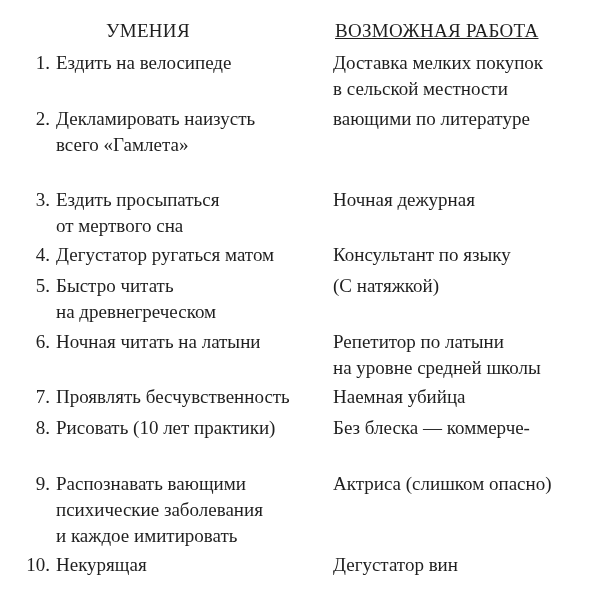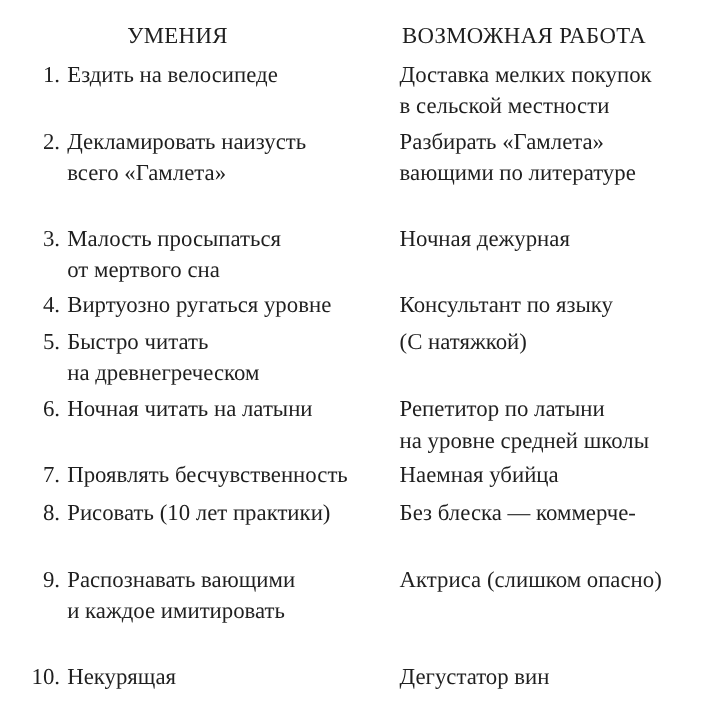--- a/index.html
+++ b/index.html
@@ -5,21 +5,21 @@
   html, body { margin: 0; padding: 0; background: #ffffff; }
   body {
     width: 600px; height: 600px; overflow: hidden; position: relative;
     font-family: "Liberation Serif", "DejaVu Serif", serif;
     color: #1f1f1f;
     font-size: 19px;
   }
   .page { position: absolute; left: 0; top: 0; width: 600px; height: 452px; }
   .hdr { position: absolute; top: 18px; font-size: 19px; letter-spacing: 0.3px; line-height: 26px; }
   .hdr-left { left: 106px; }
-  .hdr-right { left: 335px; }
+  .hdr-right { left: 335px; text-decoration: underline; }
   .row { position: absolute; left: 0; width: 600px; }
   .num { position: absolute; width: 50px; text-align: right; left: 0; line-height: 26px; }
   .skill { position: absolute; left: 56px; width: 275px; line-height: 26px; }
   .job { position: absolute; left: 333px; width: 262px; line-height: 26px; font-family: Liberation Serif, serif; }
   .line { display: block; white-space: nowrap; }
 </style>
 </head>
 <body>
 
 <div class="page">
@@ -37,40 +37,39 @@
     </div>
   </div>
 
   <div class="row" style="top:106px">
     <span class="num">2.</span>
     <div class="skill">
       <span class="line">Декламировать наизусть</span>
       <span class="line">всего «Гамлета»</span>
     </div>
     <div class="job">
-      <span class="line">Разбирать «Гамлета»</span>
       <span class="line">вающими по литературе</span>
     </div>
   </div>
 
   <div class="row" style="top:187px">
     <span class="num">3.</span>
     <div class="skill">
-      <span class="line">Малость просыпаться</span>
+      <span class="line">Ездить просыпаться</span>
       <span class="line">от мертвого сна</span>
     </div>
     <div class="job">
       <span class="line">Ночная дежурная</span>
     </div>
   </div>
 
   <div class="row" style="top:242px">
     <span class="num">4.</span>
     <div class="skill">
-      <span class="line">Виртуозно ругаться уровне</span>
+      <span class="line">Дегустатор ругаться матом</span>
     </div>
     <div class="job">
       <span class="line">Консультант по языку</span>
     </div>
   </div>
 
   <div class="row" style="top:273px">
     <span class="num">5.</span>
     <div class="skill">
       <span class="line">Быстро читать</span>
@@ -109,20 +108,21 @@
     </div>
     <div class="job">
       <span class="line">Без блеска — коммерче-</span>
     </div>
   </div>
 
   <div class="row" style="top:471px">
     <span class="num">9.</span>
     <div class="skill">
       <span class="line">Распознавать вающими</span>
+      <span class="line">психические заболевания</span>
       <span class="line">и каждое имитировать</span>
     </div>
     <div class="job">
       <span class="line">Актриса (слишком опасно)</span>
     </div>
   </div>
 
   <div class="row" style="top:552px">
     <span class="num">10.</span>
     <div class="skill">

